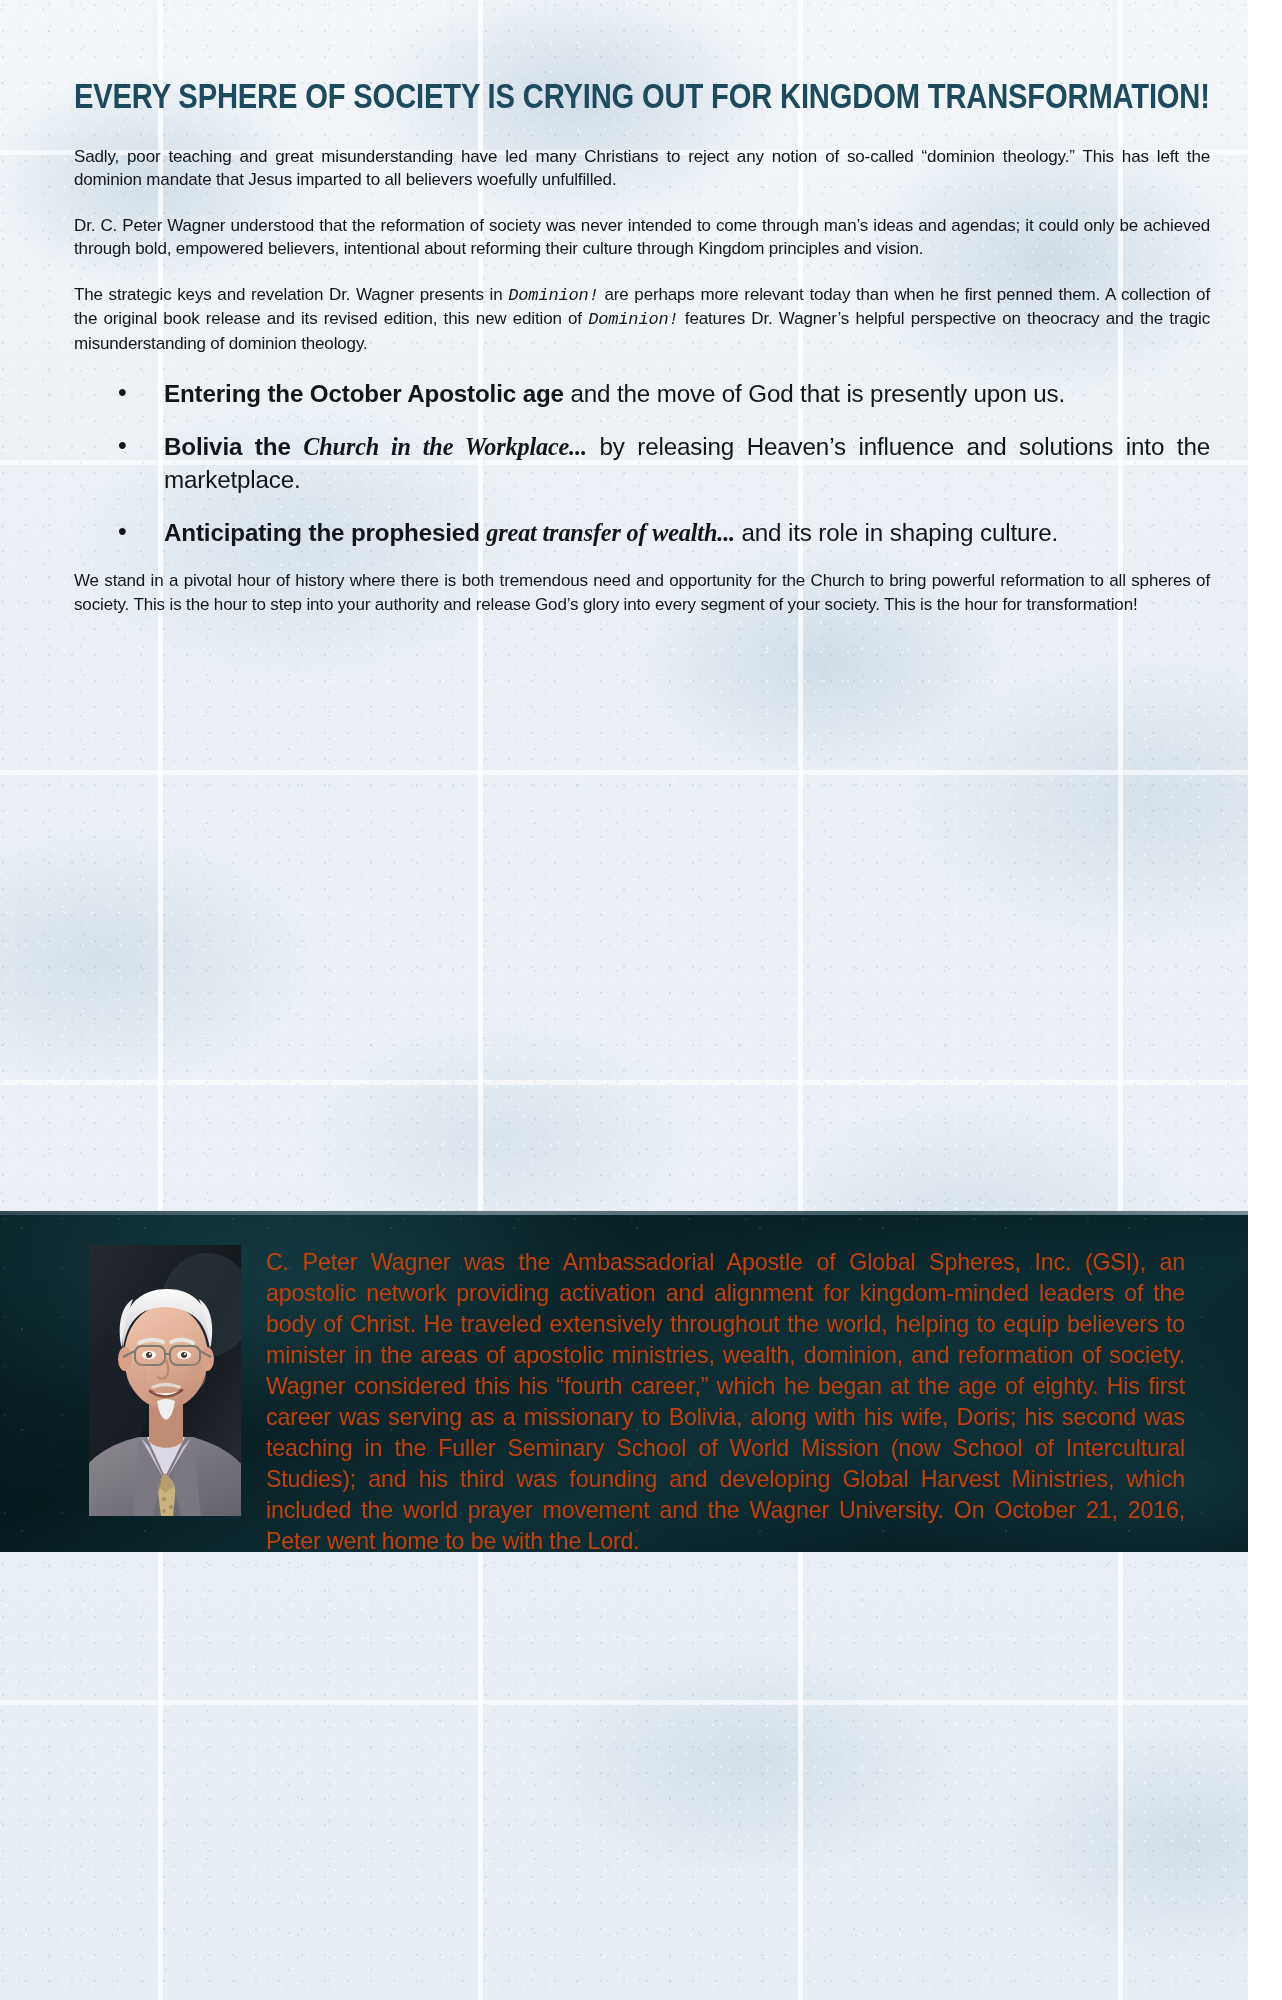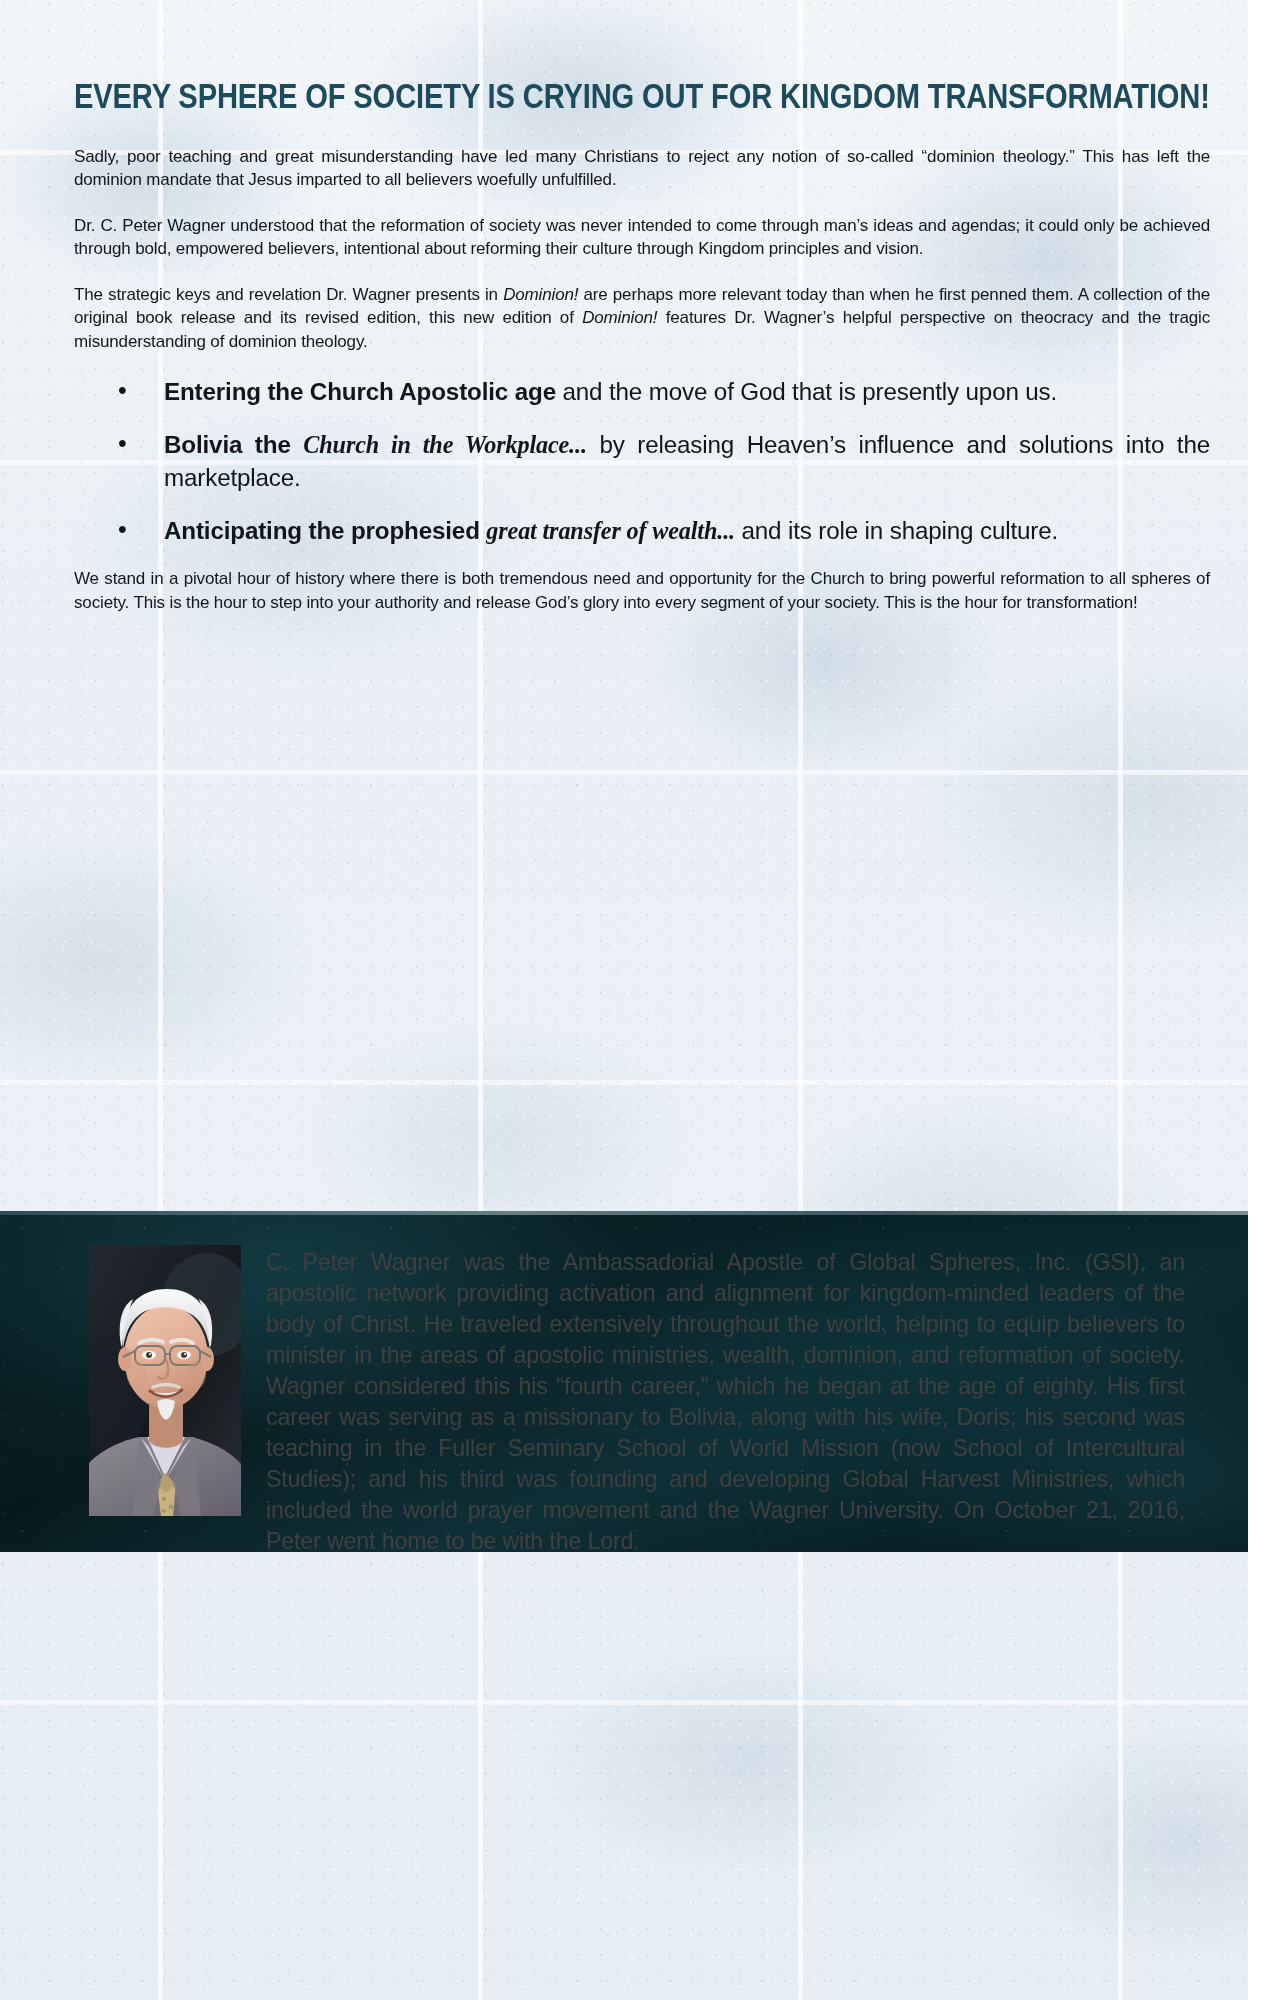--- a/index.html
+++ b/index.html
@@ -113,21 +113,21 @@
     font-size: 17px;
     line-height: 1.385;
     color: #12161a;
     text-align: justify;
     margin-bottom: 22px;
     letter-spacing: -0.15px;
     font-weight: 400;
   }
   p.body:last-child { margin-bottom: 17px; }
 
-  .italic { font-style: italic; }
+  .italic { font-style: italic; font-family: Liberation Mono, monospace; }
 
   ul.keys {
     list-style: none;
     margin: 6px 0 20px 0;
     padding: 0;
   }
   ul.keys li {
     position: relative;
     padding-left: 90px;
     font-size: 24.2px;
@@ -207,21 +207,21 @@
 
   .portrait svg { display: block; width: 152px; height: 271px; }
 
   .bio-text {
     position: absolute;
     left: 266px;
     top: 1247px;
     width: 919px;
     font-size: 23.2px;
     line-height: 1.335;
-    color: #404040;
+    color: #c2410c;
     text-align: justify;
     letter-spacing: -0.15px;
   }
 
   
   .bottom-area {
     position: absolute;
     left: 0;
     top: 1552px;
     width: 1282px;
@@ -245,21 +245,21 @@
 
     <p class="body">Dr. C. Peter Wagner understood that the reformation of society was never intended to come through man’s ideas and agendas; it could only be achieved through bold, empowered believers, intentional about reforming their culture through Kingdom principles and vision.</p>
 
     <p class="body">
       <span>The strategic keys and revelation Dr. Wagner presents in </span><span class="italic">Dominion!</span><span> are perhaps more relevant today than when he first penned them. A collection of the original book release and its revised edition, this new edition of </span><span class="italic">Dominion!</span><span> features Dr. Wagner’s helpful perspective on theocracy and the tragic misunderstanding of dominion theology.</span>
     </p>
 
 
     <ul class="keys">
       <li>
-        <b>Entering the Church Apostolic age</b><b><i></i></b><span> and the move of God that is presently upon us.</span>
+        <b>Entering the October Apostolic age</b><b><i></i></b><span> and the move of God that is presently upon us.</span>
       </li>
       <li>
         <b>Bolivia the </b><b><i>Church in the Workplace...</i></b><span> by releasing Heaven’s influence and solutions into the marketplace.</span>
       </li>
       <li>
         <b>Anticipating the prophesied </b><b><i>great transfer of wealth...</i></b><span> and its role in shaping culture.</span>
       </li>
     </ul>
 
     <p class="body">We stand in a pivotal hour of history where there is both tremendous need and opportunity for the Church to bring powerful reformation to all spheres of society. This is the hour to step into your authority and release God’s glory into every segment of your society. This is the hour for transformation!</p>

